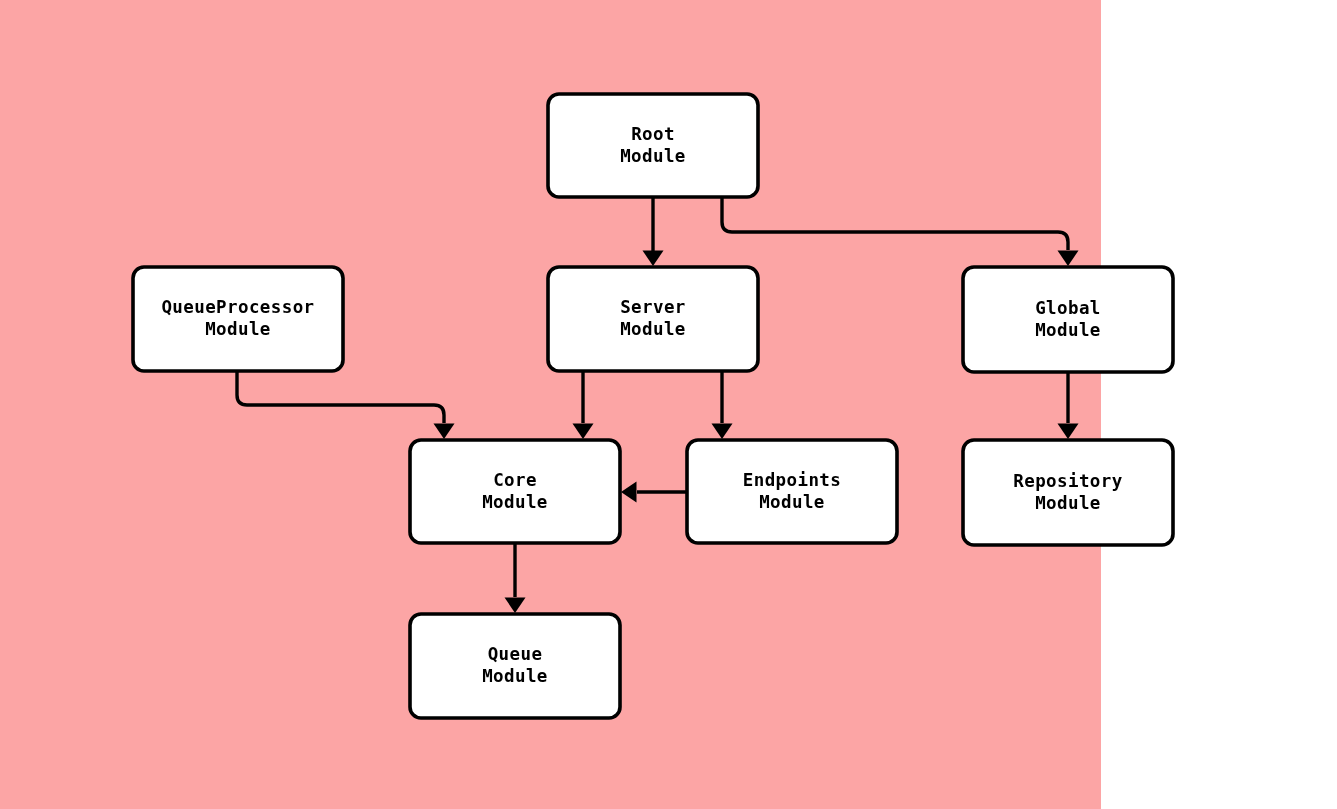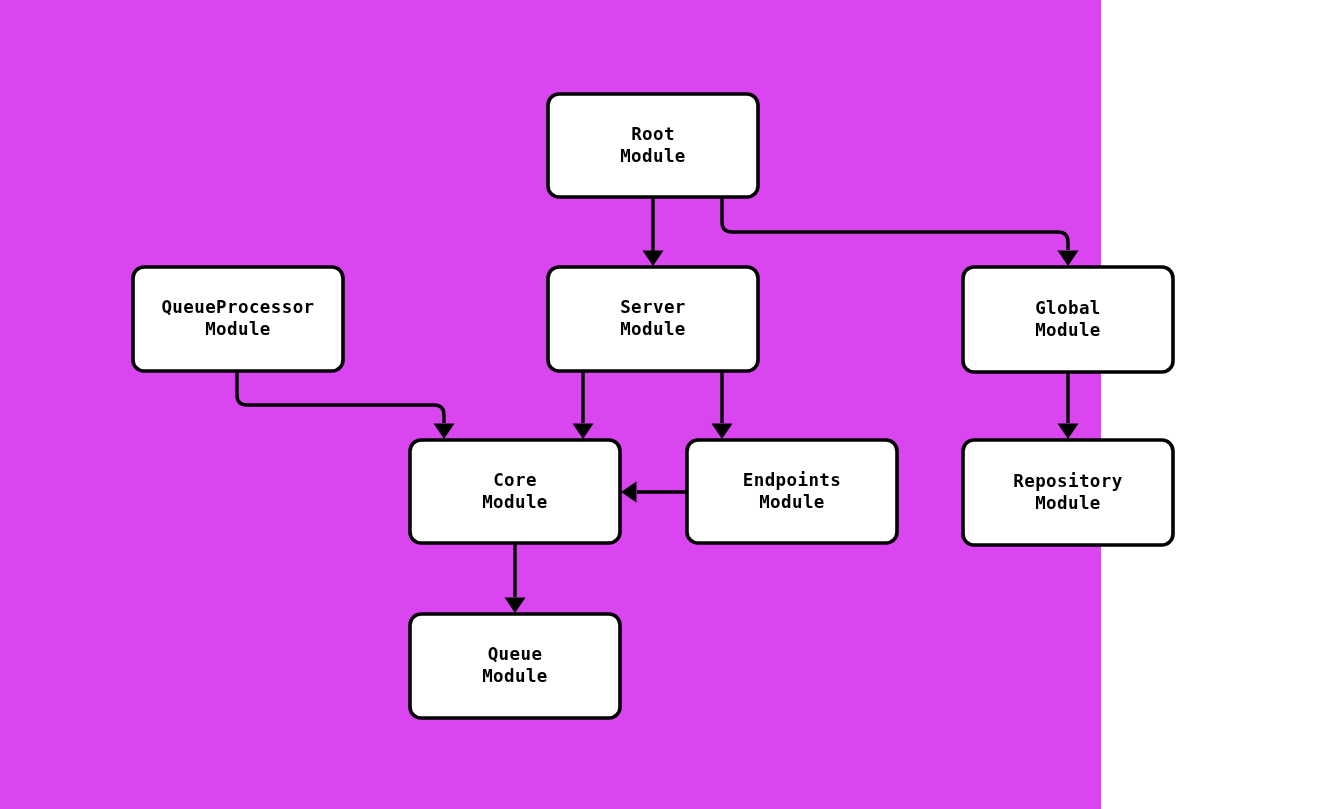--- a/index.html
+++ b/index.html
@@ -11,21 +11,21 @@
   body {
     width: 1337px;
     height: 809px;
     overflow: hidden;
     font-family: "DejaVu Sans Mono", "Liberation Mono", monospace;
   }
   #diagram-root {
     position: relative;
     width: 1101px;
     height: 809px;
-    background: #d946ef;
+    background: #fca5a5;
   }
   svg#diagram-canvas {
     position: absolute;
     top: 0;
     left: 0;
     width: 1337px;
     height: 809px;
     display: block;
   }
   .node-box {

